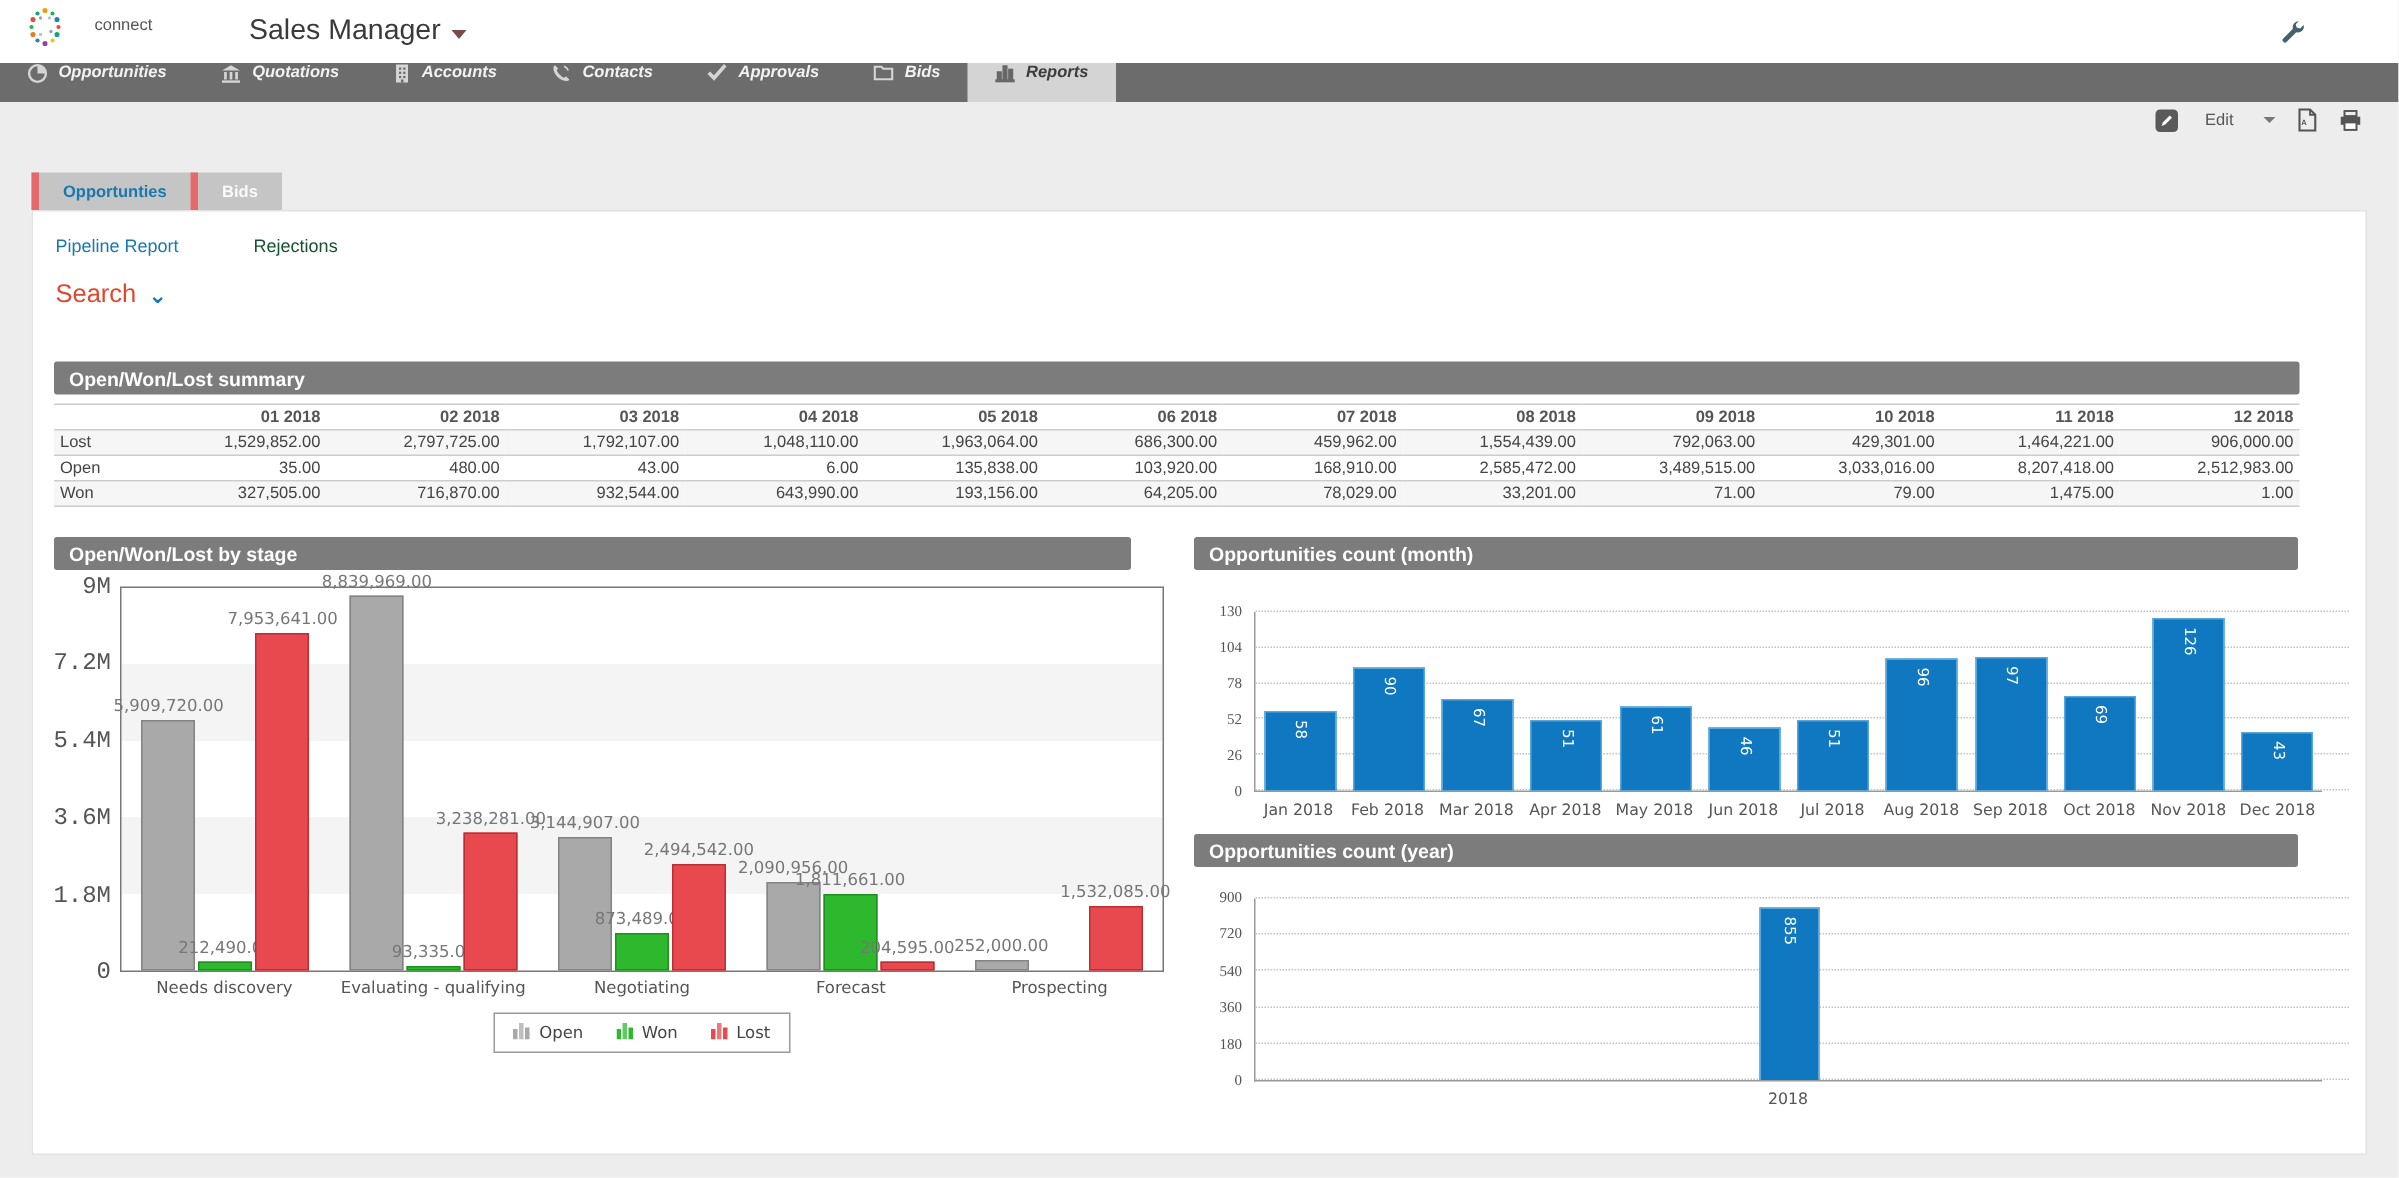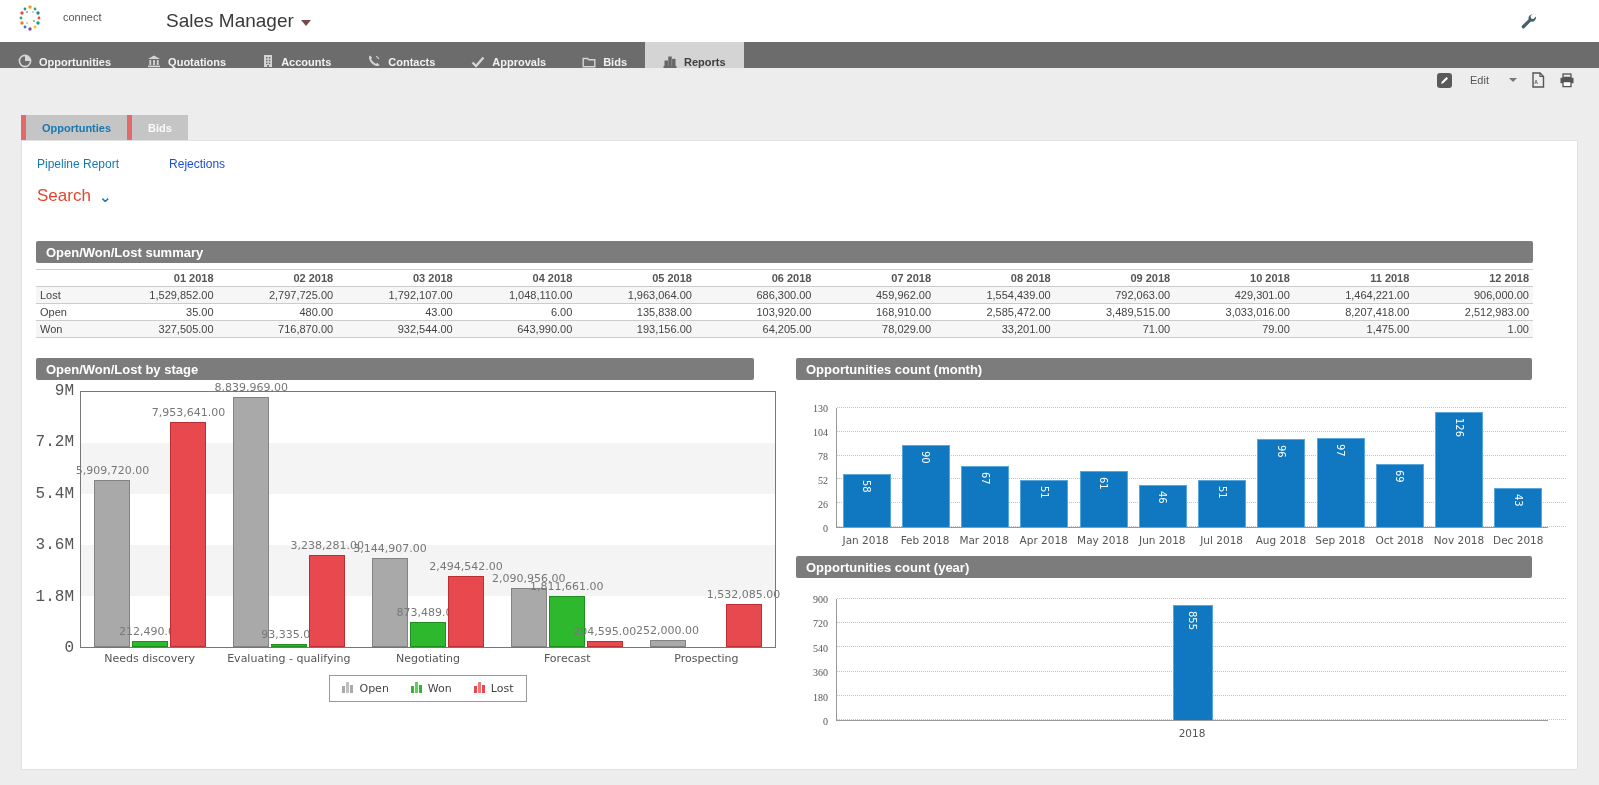--- a/index.html
+++ b/index.html
@@ -12,21 +12,21 @@
   .logo-text { font-size:11px; color:#555; margin-left:-26px; margin-top:-8px; }
   .app-title { font-size:19px; color:#3a3a3a; margin-left:18px; display:flex; align-items:center; gap:7px; cursor:pointer; }
   .caret-down { width:0; height:0; border-left:5px solid transparent; border-right:5px solid transparent; border-top:6px solid #7a4a4a; margin-top:3px; }
   .header-right { margin-left:auto; display:flex; align-items:flex-start; gap:26px; margin-right:22px;flex-direction:column; }
   .build-pill { background:#22b1d5; color:#fff; font-size:12px; font-weight:bold; padding:4px 14px; border-radius:11px; cursor:pointer; }
   .hicon { color:#46616e; cursor:pointer; display:flex; align-items:center; }
   .code-glyph { font-size:14px; font-weight:bold; font-family:"DejaVu Sans Mono",monospace; color:#46616e; }
 
   
   .nav { position:absolute; top:42px; left:0; width:100%; height:26px; background:#6c6c6c; display:flex; }
-  .nav-item { display:flex; align-items:flex-end; gap:7px; padding:0 18px; font-size:11px; font-weight:bold; color:#f2f2f2; cursor:pointer; }
+  .nav-item { display:flex; align-items:flex-start; gap:7px; padding:0 18px; font-size:11px; font-weight:bold; color:#f2f2f2; cursor:pointer;font-style:italic; }
   .nav-item svg { opacity:.85; }
   .nav-item.active { background:#d4d4d4; color:#3d3d3d; }
   .nav-item.active svg * { stroke:#555 !important; fill-opacity:1; }
   .nav-item.active svg .f { fill:#555 !important; }
 
   
   .page { position:absolute; top:68px; left:0; width:100%; height:717px; background:#ededed; }
   .edit-row { position:absolute; top:4px; right:24px; display:flex; align-items:center; gap:14px; color:#555; font-size:11px; }
   .edit-btn { display:flex; align-items:center; gap:18px; cursor:pointer; }
   .pencil-box { width:15px; height:15px; background:#5a5a5a; border-radius:3px; display:flex; align-items:center; justify-content:center; }
@@ -37,21 +37,21 @@
   .tabs { position:absolute; top:47px; left:21px; display:flex; }
   .tab { height:25px; background:#c5c5c5; border-left:5px solid #e4696b; display:flex; align-items:center; padding:0 16px; font-size:11px; font-weight:bold; cursor:pointer; }
   .tab.active { color:#1878b0; }
   .tab.inactive { color:#fafafa; }
 
   
   .card { position:absolute; top:72px; left:21px; width:1557px; height:630px; background:#fff; border:1px solid #e2e2e2; }
   .subtabs { position:absolute; top:16px; left:15px; display:flex; gap:50px; font-size:12px; }
   .subtab { cursor:pointer; }
   .subtab.active { color:#1878b0; }
-  .subtab.inactive { color:#1d4ed8; }
+  .subtab.inactive { color:#14532d; }
   .search-row { position:absolute; top:44px; left:15px; font-size:17px; color:#e2462e; display:flex; align-items:center; gap:8px; cursor:pointer; }
   .search-chevron { color:#1878b0; font-size:15px; font-weight:bold; margin-top:3px; }
 
   .section-bar { position:absolute; height:22px; background:#7c7c7c; color:#fff; font-size:13px; font-weight:bold; display:flex; align-items:center; padding:0 10px; border-radius:2px; }
   .bar-summary { top:100px; left:14px; width:1497px; }
   .bar-stage   { top:217px; left:14px; width:718px; }
   .bar-month   { top:217px; left:774px; width:736px; }
   .bar-year    { top:415px; left:774px; width:736px; }
 
   

